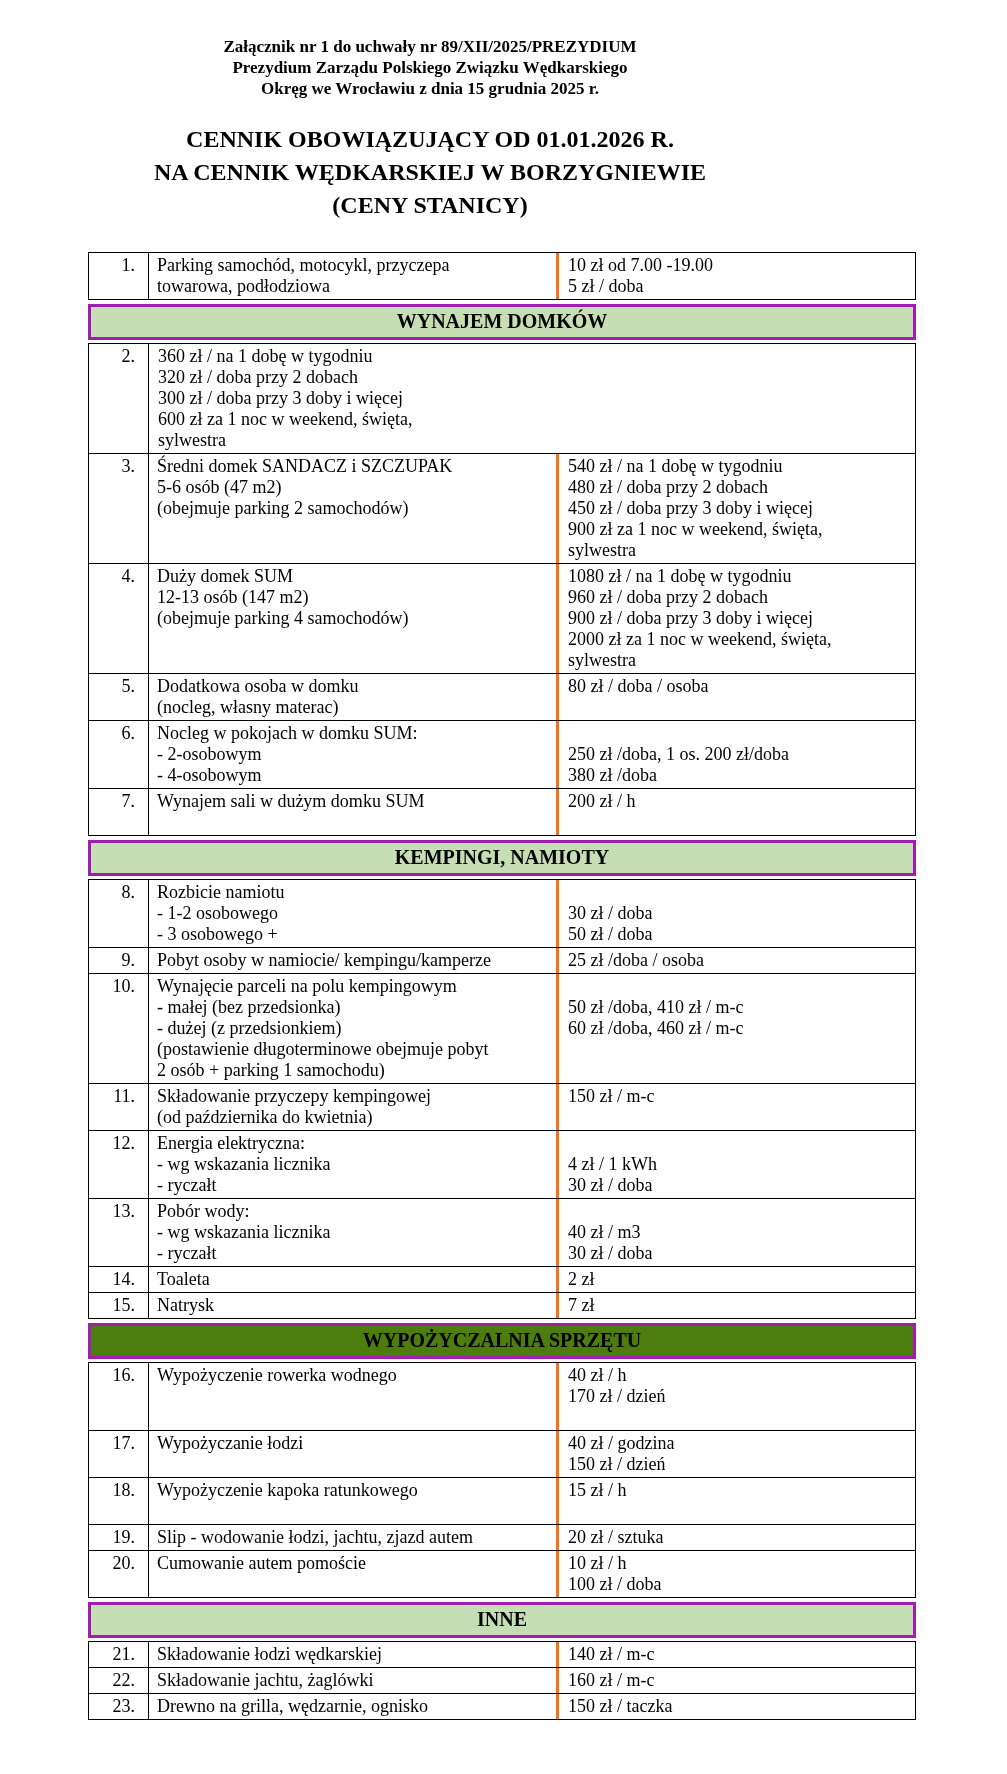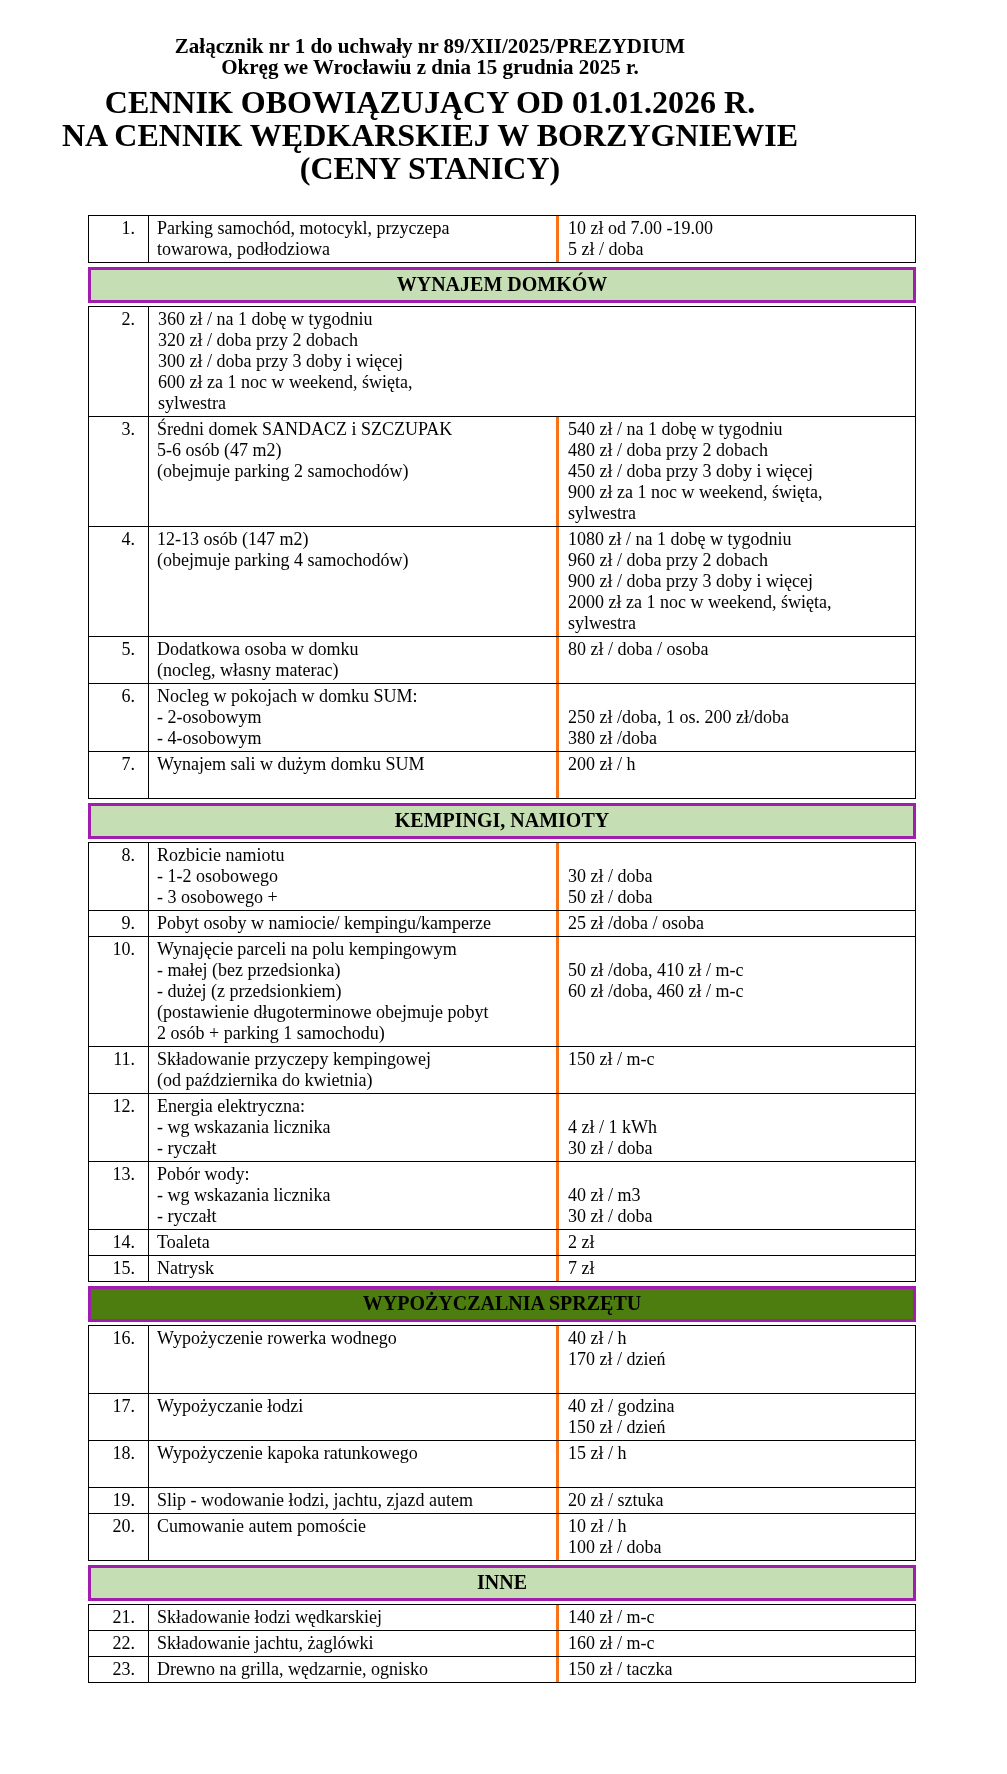--- a/index.html
+++ b/index.html
@@ -11,29 +11,29 @@
     font-family: "Liberation Serif", "DejaVu Serif", serif;
     color: #000000;
     overflow: hidden;
   }
   .doc-header {
     width: 860px;
     margin: 0;
     padding-top: 36px;
     text-align: center;
     font-weight: bold;
-    font-size: 21px;
+    font-size: 17px;
     line-height: 21px;
   }
   .doc-title {
     width: 860px;
-    margin-top: 8px;
+    margin-top: 24px;
     text-align: center;
     font-weight: bold;
-    font-size: 32px;
+    font-size: 24px;
     line-height: 33px;
   }
   .price-table {
     margin-left: 88px;
     margin-top: 30px;
     width: 828px;
     font-size: 18px;
     line-height: 21px;
   }
   .trow {
@@ -79,20 +79,21 @@
     margin: 4px 0;
   }
 </style>
 </head>
 <body>
 
 <div class="page">
 
   <div class="doc-header">
     <div>Załącznik nr 1 do uchwały nr 89/XII/2025/PREZYDIUM</div>
+    <div>Prezydium Zarządu Polskiego Związku Wędkarskiego</div>
     <div>Okręg we Wrocławiu z dnia 15 grudnia 2025 r.</div>
   </div>
 
   <div class="doc-title">
     <div>CENNIK OBOWIĄZUJĄCY OD 01.01.2026 R.</div>
     <div>NA CENNIK WĘDKARSKIEJ W BORZYGNIEWIE</div>
     <div>(CENY STANICY)</div>
   </div>
 
   <div class="price-table" id="table-root">
@@ -129,20 +130,21 @@
           <div class="line">540 zł / na 1 dobę w tygodniu</div>
           <div class="line">480 zł / doba przy 2 dobach</div>
           <div class="line">450 zł / doba przy 3 doby i więcej</div>
           <div class="line">900 zł za 1 noc w weekend, święta,</div>
           <div class="line">sylwestra</div>
         </div>
       </div>
       <div class="trow">
         <div class="c-no">4.</div>
         <div class="c-desc">
+          <div class="line">Duży domek SUM</div>
           <div class="line">12-13 osób (147 m2)</div>
           <div class="line">(obejmuje parking 4 samochodów)</div>
         </div>
         <div class="c-price">
           <div class="line">1080 zł / na 1 dobę w tygodniu</div>
           <div class="line">960 zł / doba przy 2 dobach</div>
           <div class="line">900 zł / doba przy 3 doby i więcej</div>
           <div class="line">2000 zł za 1 noc w weekend, święta,</div>
           <div class="line">sylwestra</div>
         </div>

